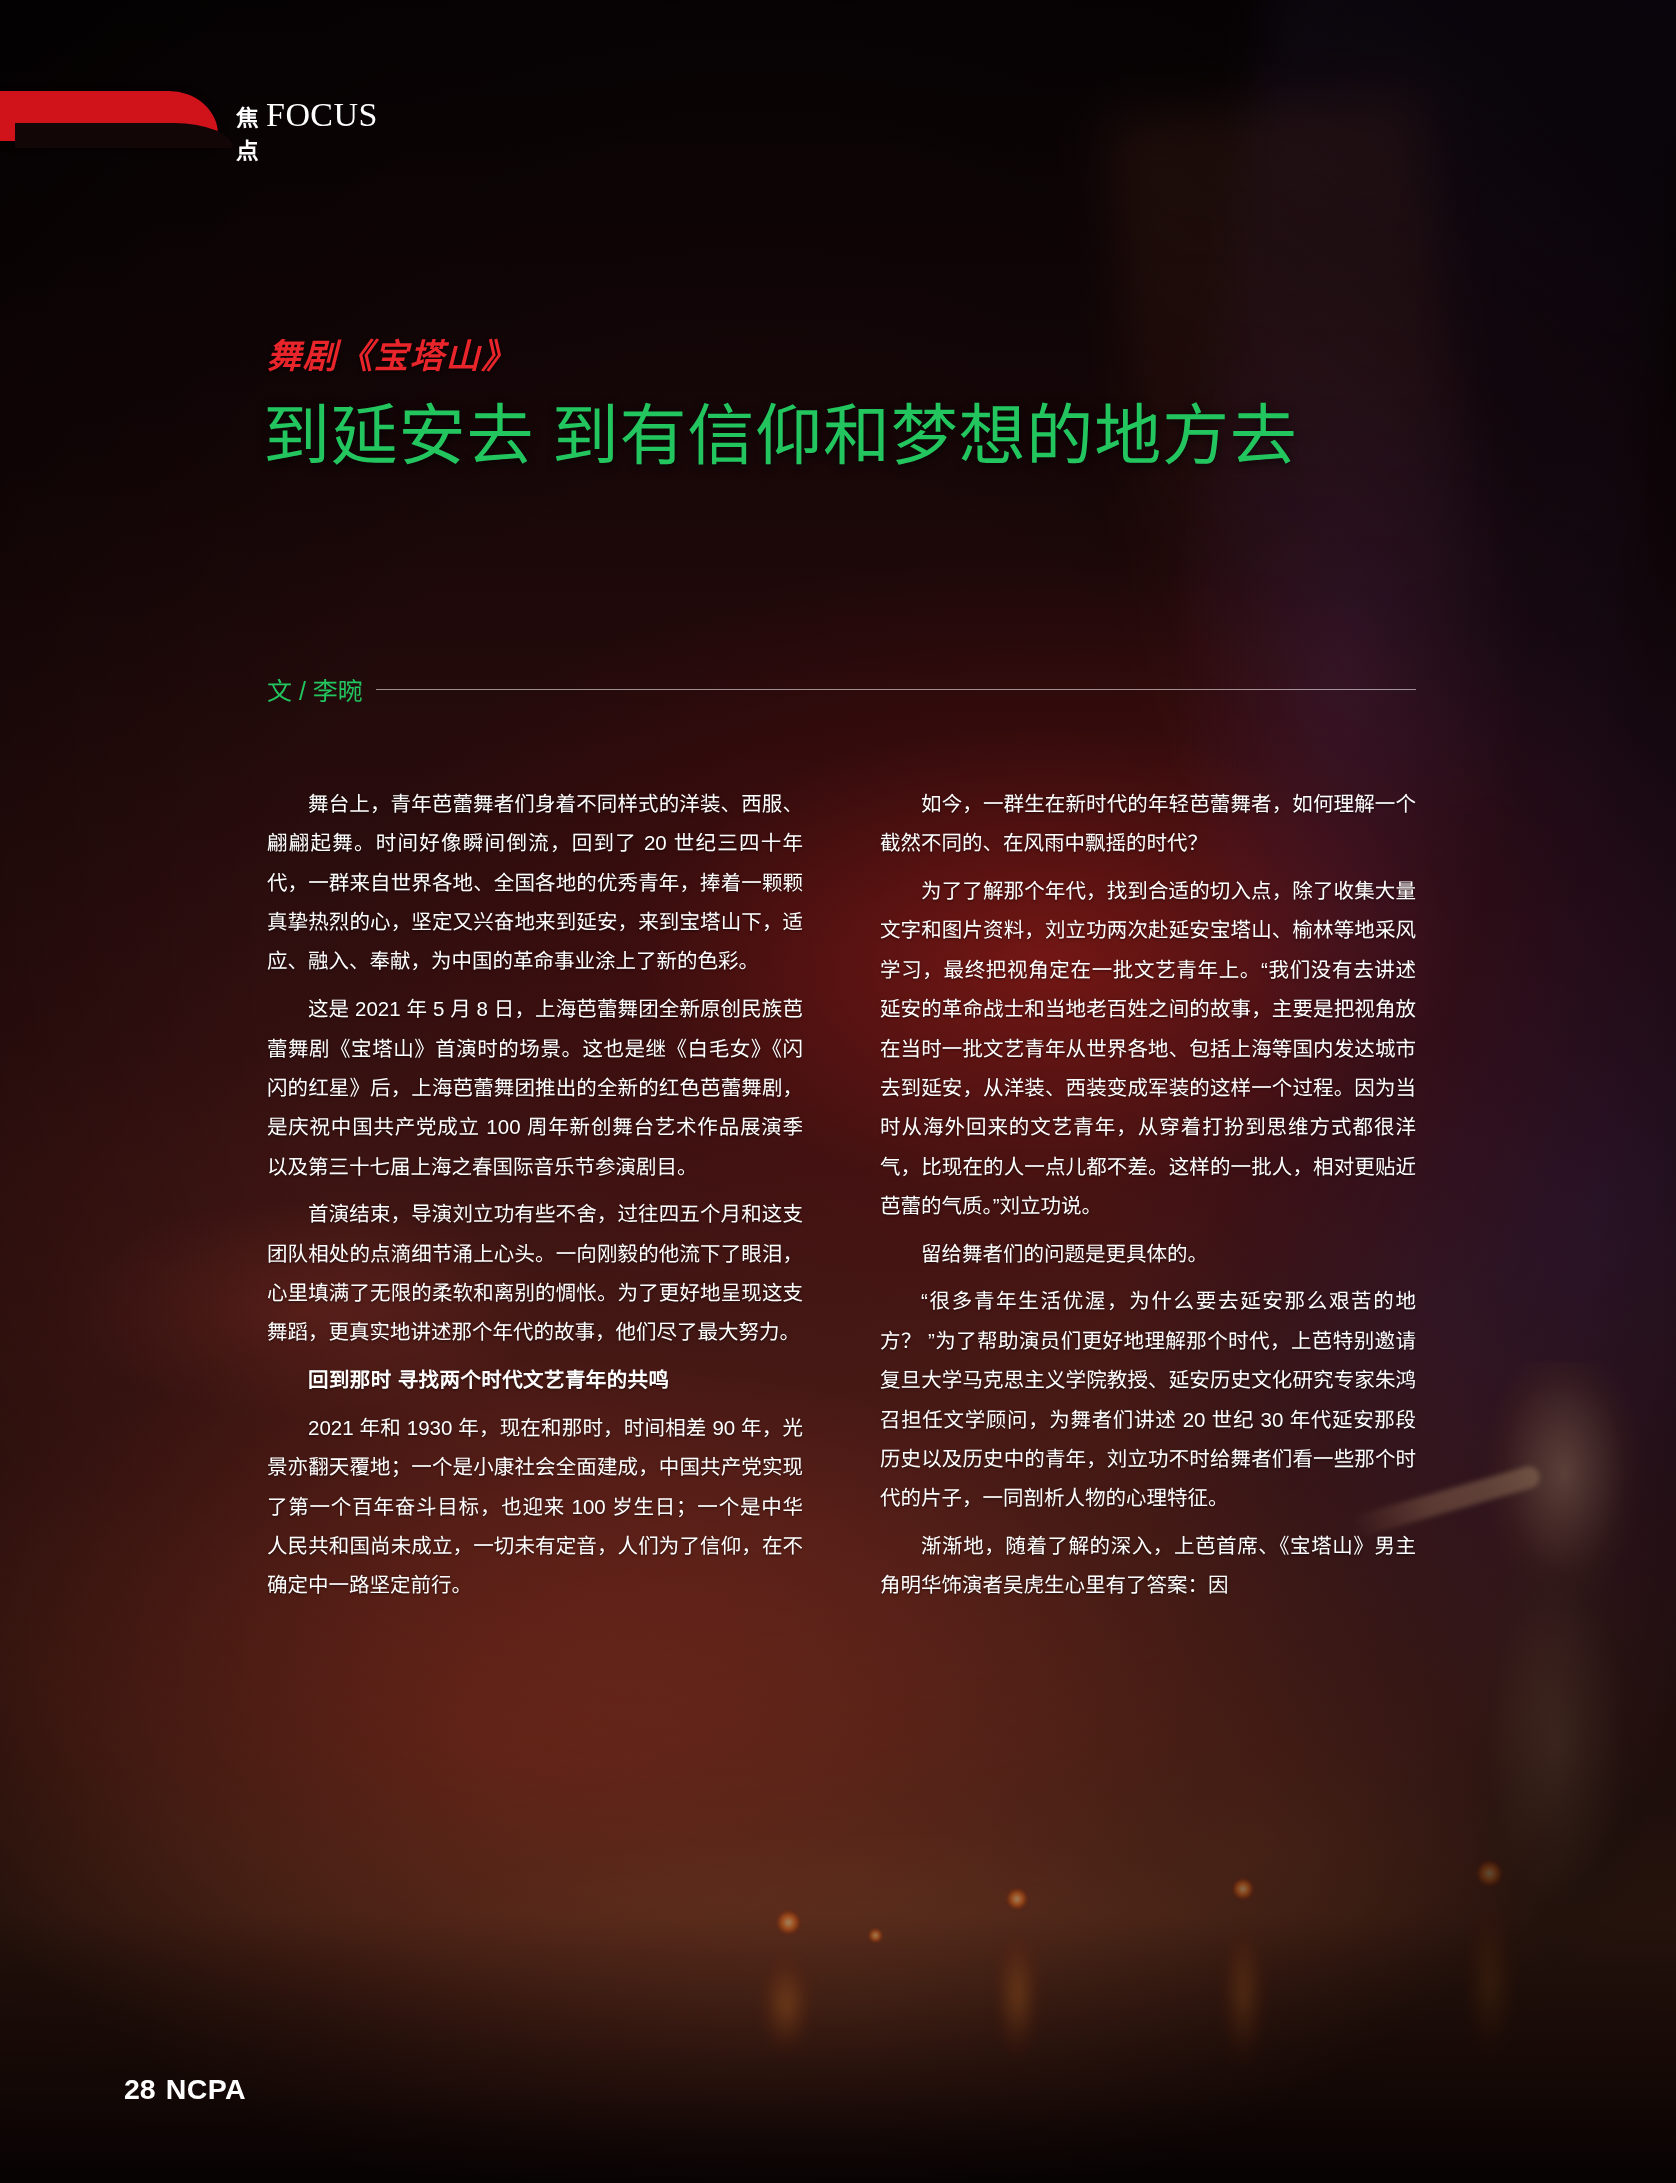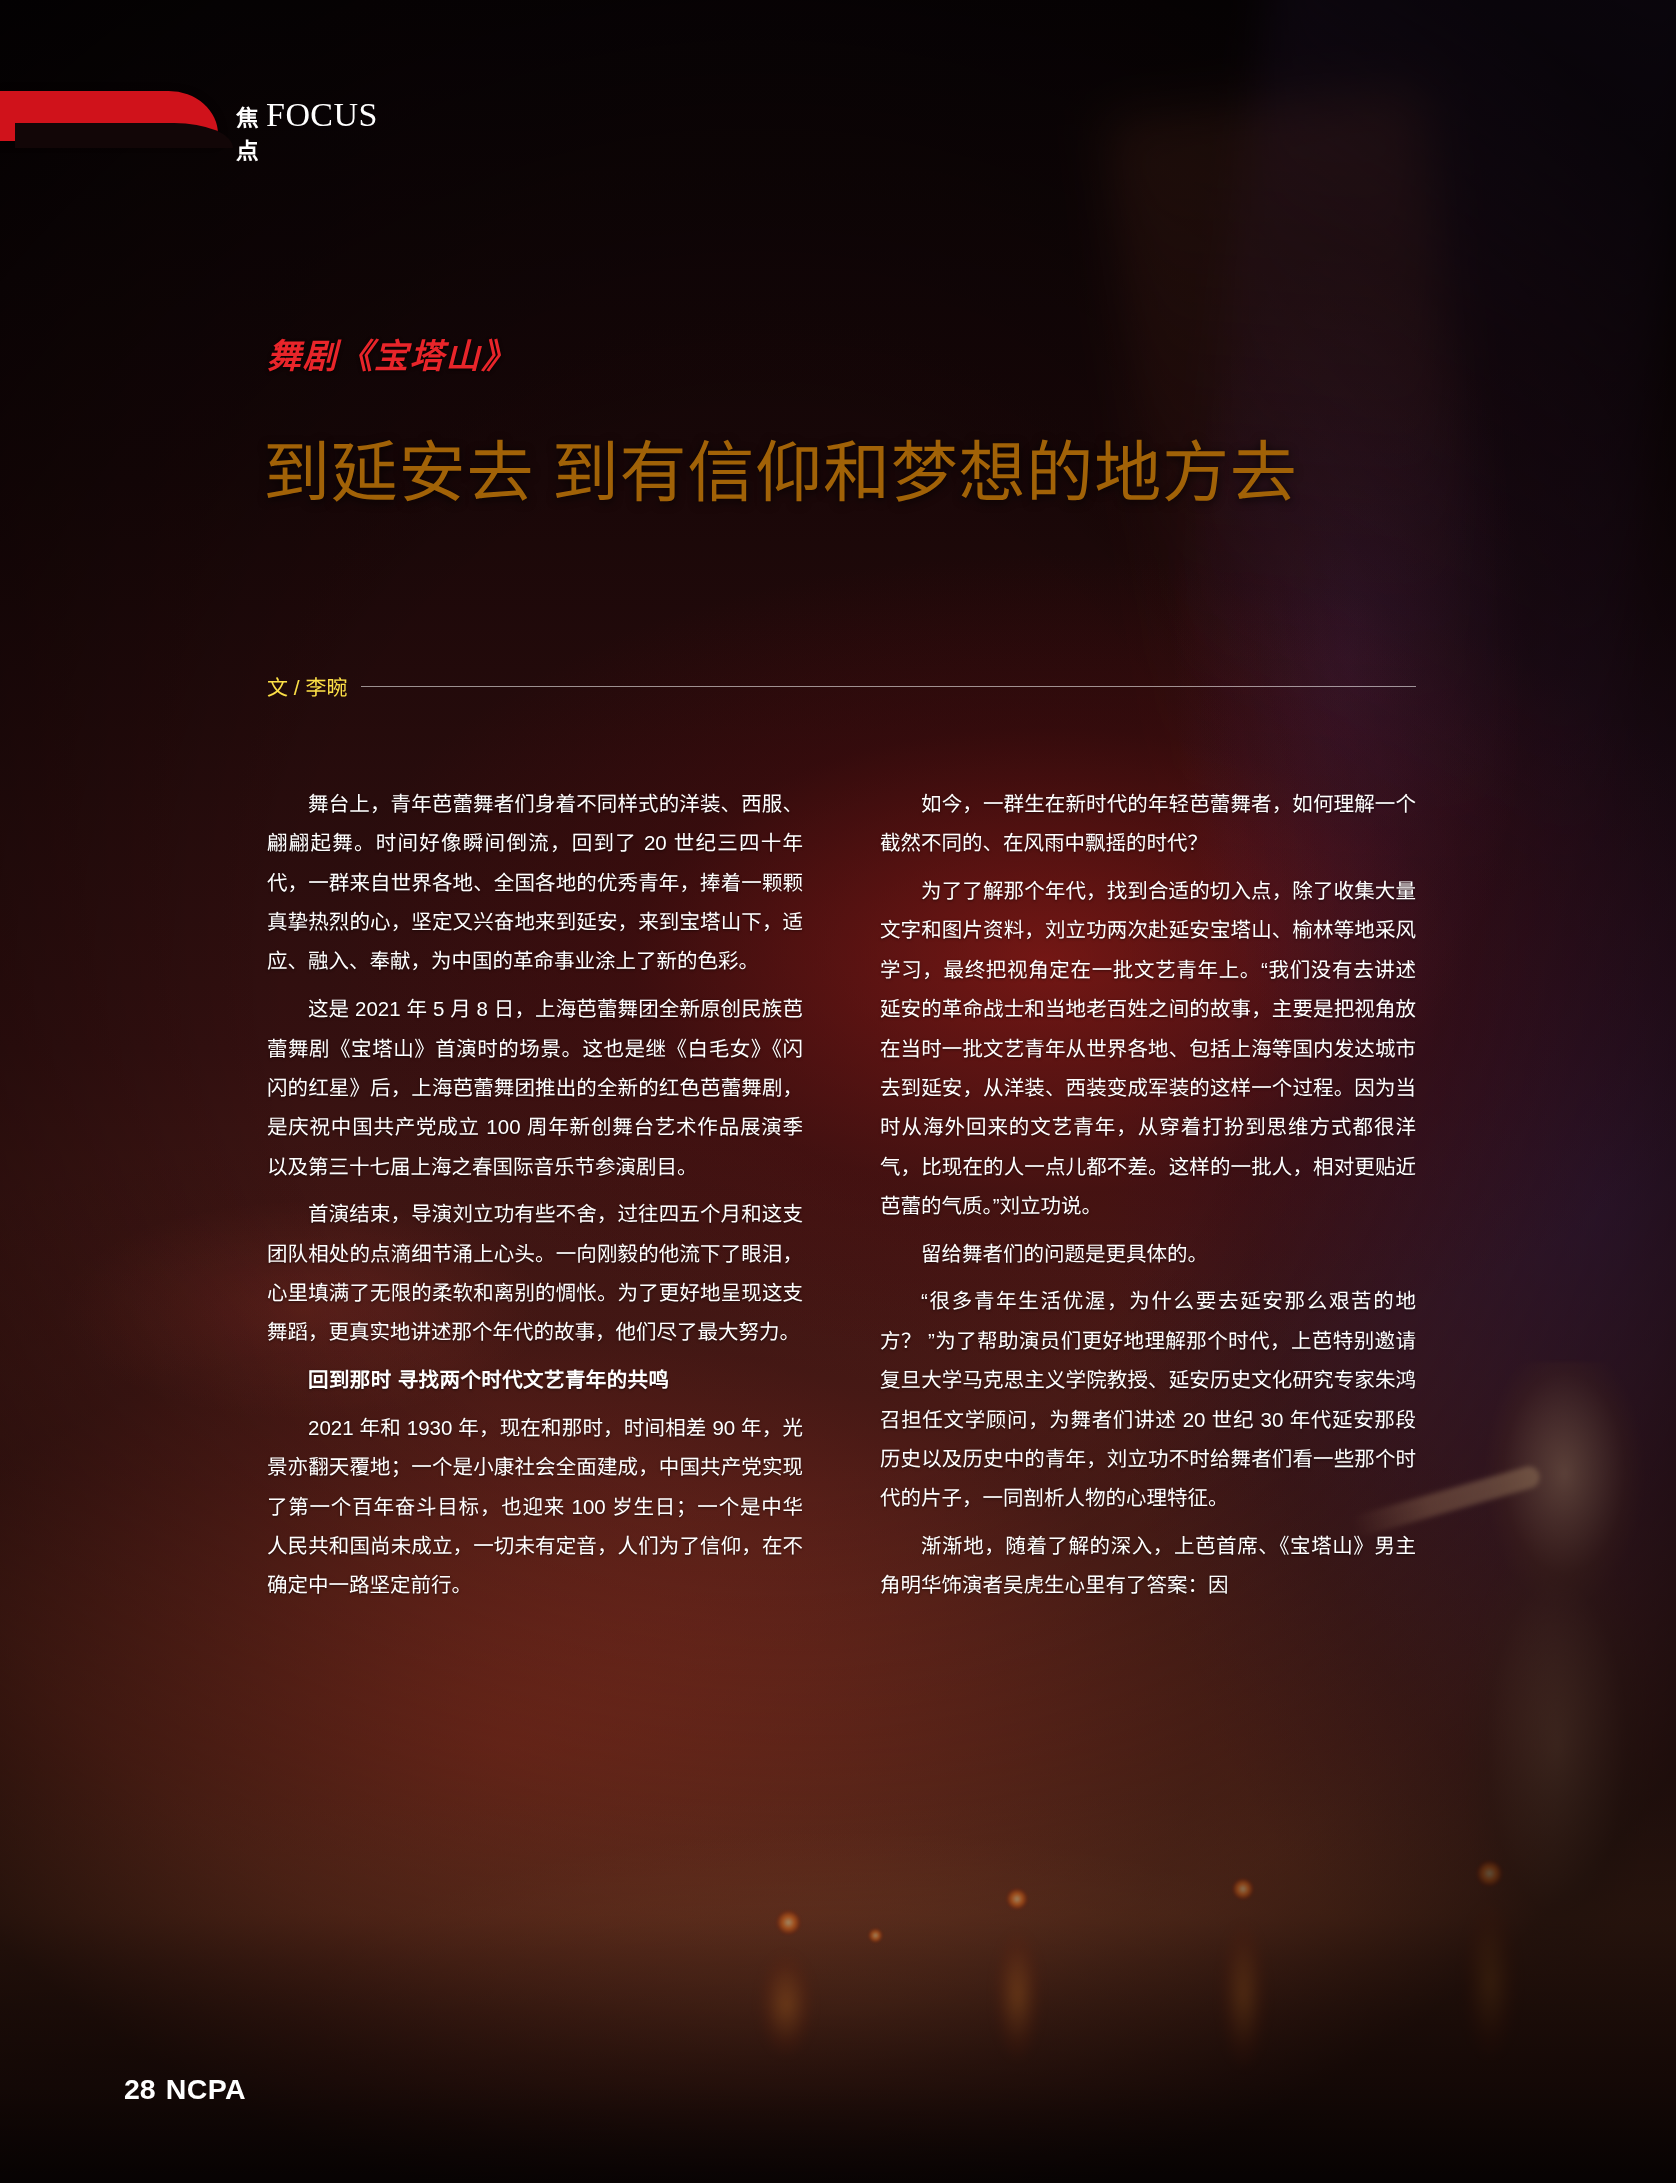--- a/index.html
+++ b/index.html
@@ -170,40 +170,39 @@
     font-family: "Liberation Serif", serif;
     letter-spacing: 1.7px;
     text-shadow: 0 0.8px 3.4px rgba(0,0,0,0.8);
     font-style: italic;
   }
   .headline {
     position: absolute;
     left: 263px;
     top: 394px;
     width: 1107px;
-    color: #a16207;
+    color: #22c55e;
     font-size: 67px;
     line-height: 1.28;
     font-family: "Liberation Serif", serif;
     letter-spacing: 0.8px;
     text-shadow: 0 1.7px 10px rgba(0,0,0,0.75);
-    margin-top: 37px;
   }
   .byline-wrap {
     position: absolute;
     left: 267px;
     top: 671px;
     width: 1149px;
     display: flex;
     align-items: center;
     gap: 13.4px;
   }
   .byline {
-    color: #fde047;
-    font-size: 21px;
+    color: #22c55e;
+    font-size: 25px;
     white-space: nowrap;
     font-family: "Liberation Sans", sans-serif;
   }
   .byline-rule {
     flex: 1;
     height: 0.8px;
     background: rgba(255,255,255,0.55);
   }
 
   

